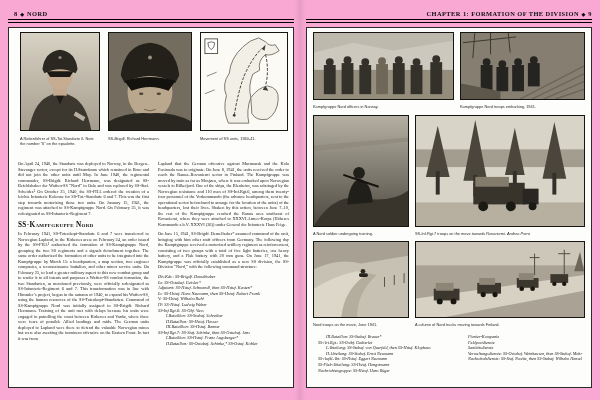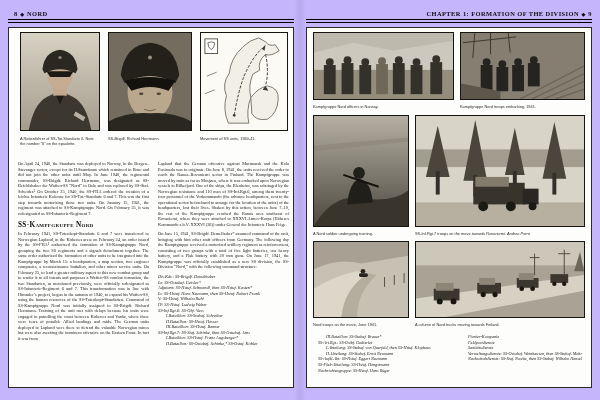--- a/index.html
+++ b/index.html
@@ -1,16 +1,16 @@
 <!DOCTYPE html>
 <html><head>
 <meta charset="utf-8">
 <style>
   html,body{margin:0;padding:0;background:#ffffff;}
-  #spread{position:relative;width:600px;height:400px;background:#c4b5fd;overflow:hidden;
+  #spread{position:relative;width:600px;height:400px;background:#f9a8d4;overflow:hidden;
           font-family:"Liberation Serif",serif;}
   #gutter{position:absolute;left:294px;top:0;width:12px;height:400px;
           background:linear-gradient(90deg,rgba(0,0,0,0) 0%,rgba(0,0,0,.07) 50%,rgba(0,0,0,0) 100%);}
   .pg-header{position:absolute;top:10px;font:bold 6.4px "Liberation Serif",serif;
              letter-spacing:.45px;color:#0f0f0f;white-space:nowrap;}
   #hdr-left{left:14px;}
   #hdr-right{left:306px;width:286px;text-align:right;}
   .diamond{font-size:5px;vertical-align:7%;margin:0 2.5px;}
   .rules{position:absolute;top:19px;width:286px;height:2.4px;
          border-top:1.7px solid #000;border-bottom:.7px solid #000;}

